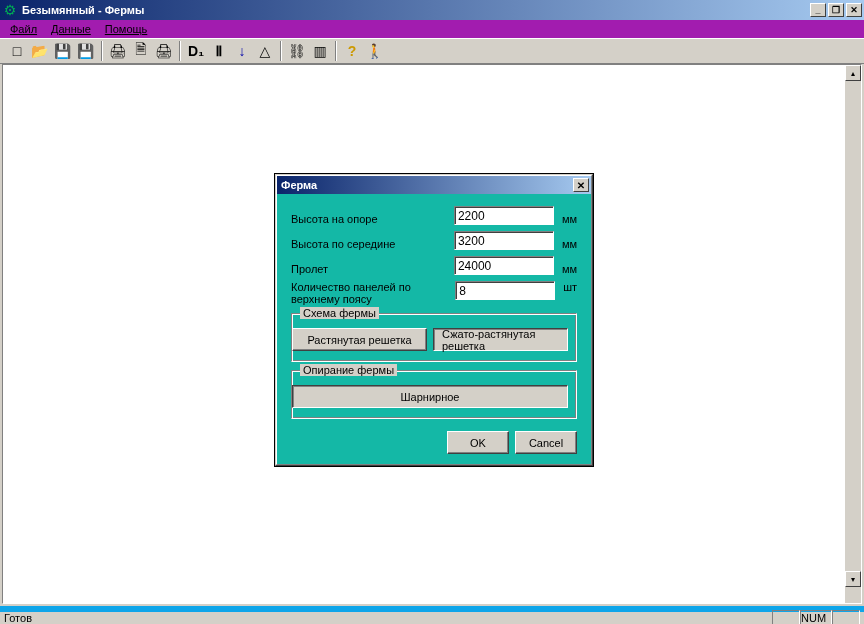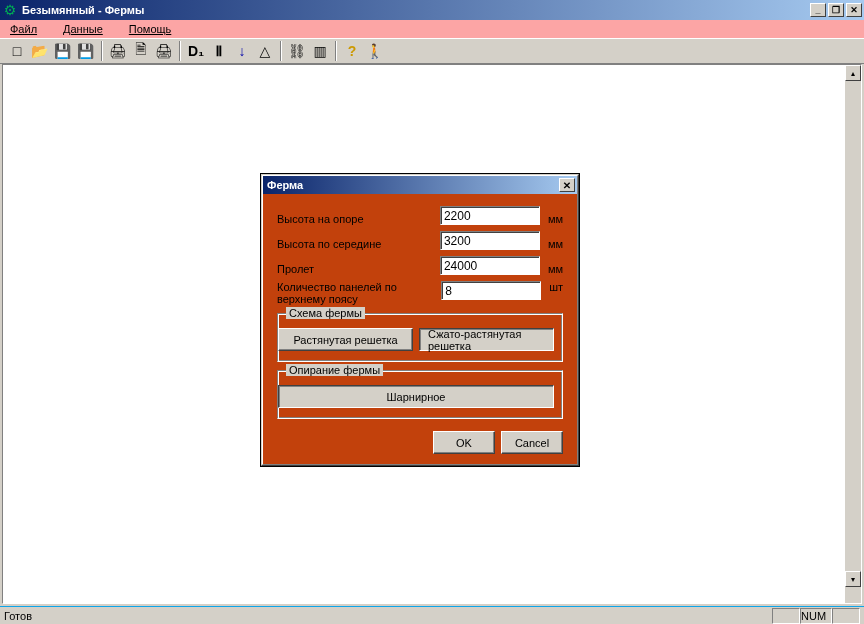--- a/index.html
+++ b/index.html
@@ -7,59 +7,59 @@
 
 
 .titlebar { height: 20px; background: linear-gradient(to right, #0a246a, #a6caf0); display: flex; align-items: center; justify-content: space-between; padding: 0 2px; }
 .titlebar-left { display: flex; align-items: center; gap: 4px; }
 .app-icon { width: 16px; height: 16px; display: flex; align-items: center; justify-content: center; color: #0a5; font-size: 14px; }
 .title-text { color: #fff; font-weight: bold; }
 .titlebar-buttons { display: flex; gap: 0; }
 .titlebar-btn { width: 16px; height: 14px; background: #d4d0c8; border: 1px solid; border-color: #fff #404040 #404040 #fff; font-size: 9px; font-weight: bold; font-family: Arial; display: flex; align-items: center; justify-content: center; cursor: pointer; margin-left: 2px; }
 
 
-.menubar { height: 18px; background: #fca5a5; display: flex; align-items: center; padding: 0 4px; gap: 14px; }
+.menubar { height: 18px; background: #a21caf; display: flex; align-items: center; padding: 0 4px; gap: 2px; }
 .menu-item { padding: 1px 6px; cursor: pointer; }
 .menu-item span { text-decoration: underline; text-underline-offset: 1px; }
 
 
 .toolbar { height: 26px; background: #d4d0c8; border-top: 1px solid #fff; border-bottom: 1px solid #808080; display: flex; align-items: center; padding: 0 6px; gap: 1px; }
 .tool-btn { width: 22px; height: 22px; display: flex; align-items: center; justify-content: center; cursor: pointer; font-size: 14px; border: 1px solid transparent; }
 .sep { width: 2px; height: 20px; border-left: 1px solid #808080; border-right: 1px solid #fff; margin: 0 3px; }
 
 
 .client { position: absolute; top: 64px; left: 2px; right: 2px; bottom: 20px; background: #fff; border: 1px solid; border-color: #808080 #fff #fff #808080; }
 .vscroll { position: absolute; top: 0; right: 0; bottom: 0; width: 16px; background: #d4d0c8; }
 .scrollthumb-up { width: 16px; height: 16px; background: #d4d0c8; border: 1px solid; border-color: #fff #404040 #404040 #fff; display: flex; align-items: center; justify-content: center; font-size: 8px; }
 .scrollthumb-down { position: absolute; bottom: 16px; width: 16px; height: 16px; background: #d4d0c8; border: 1px solid; border-color: #fff #404040 #404040 #fff; display: flex; align-items: center; justify-content: center; font-size: 8px; }
 .scrollcorner { position: absolute; bottom: 0; width: 16px; height: 16px; background: #d4d0c8; }
 
 
-.dialog { position: absolute; left: 261px; top: 174px; width: 318px; background: #c2410c; border: 1px solid; border-color: #d4d0c8 #404040 #404040 #d4d0c8; box-shadow: 1px 1px 0 #000 inset, -1px -1px 0 #fff inset; outline: 1px solid #000; }
+.dialog { position: absolute; left: 275px; top: 174px; width: 318px; background: #14b8a6; border: 1px solid; border-color: #d4d0c8 #404040 #404040 #d4d0c8; box-shadow: 1px 1px 0 #000 inset, -1px -1px 0 #fff inset; outline: 1px solid #000; }
 .dialog-inner { border: 1px solid; border-color: #fff #808080 #808080 #fff; }
 .dialog-title { height: 18px; background: linear-gradient(to right, #0a246a, #a6caf0); display: flex; align-items: center; justify-content: space-between; padding: 0 2px 0 4px; }
 .dialog-title-text { color: #fff; font-weight: bold; }
 .close-btn { width: 16px; height: 14px; background: #d4d0c8; border: 1px solid; border-color: #fff #404040 #404040 #fff; font-size: 10px; font-weight: bold; font-family: Arial; display: flex; align-items: center; justify-content: center; cursor: pointer; }
 .dialog-body { padding: 12px 14px 10px 14px; }
 .field-row { display: flex; align-items: flex-end; margin-bottom: 6px; }
 .field-row.tall { align-items: flex-start; }
 .field-label { width: 166px; }
 .text-input { width: 100px; height: 19px; background: #fff; border: 1px solid; border-color: #808080 #fff #fff #808080; padding: 0 3px; font-family: Tahoma, Arial; font-size: 12px; box-shadow: inset 1px 1px 0 #404040; }
 .unit { margin-left: 8px; }
 .groupbox { border: 1px solid; border-color: #808080 #fff #fff #808080; box-shadow: 1px 1px 0 #fff inset, -1px -1px 0 #808080 inset; margin-top: 8px; padding: 14px 8px 10px 0; position: relative; }
 .groupbox-title { position: absolute; top: -7px; left: 8px; background: #d4d0c8; padding: 0 3px; }
 .btn-row { display: flex; gap: 6px; justify-content: flex-start; }
 .btn { height: 23px; background: #d4d0c8; border: 1px solid; border-color: #fff #404040 #404040 #fff; box-shadow: inset -1px -1px 0 #808080; padding: 0 8px; cursor: pointer; min-width: 60px; display: flex; align-items: center; justify-content: center; }
 .btn.wide { flex: 1; }
 .btn.pressed { border-color: #404040 #fff #fff #404040; box-shadow: inset 1px 1px 0 #808080; }
 .dialog-actions { display: flex; justify-content: flex-end; gap: 6px; margin-top: 12px; }
 .dialog-actions .btn { min-width: 62px; }
 
 
-.statusbar { position: absolute; bottom: 0; left: 0; right: 0; height: 18px; background: #d4d0c8; border-top: 1px solid #0ea5e9; display: flex; align-items: center; padding: 0 4px; }
+.statusbar { position: absolute; bottom: 0; left: 0; right: 0; height: 18px; background: #d4d0c8; border-top: 6px solid #0ea5e9; display: flex; align-items: center; padding: 0 4px; }
 .status-text { flex: 1; }
 .status-cells { display: flex; gap: 0; }
 .status-cell { border: 1px solid; border-color: #808080 #fff #fff #808080; padding: 0 0; height: 16px; display: flex; align-items: center; min-width: 28px; }
 .status-cell.wide { min-width: 32px; }
 </style>
 </head>
 <body>
 
 <div class="titlebar">
   <div class="titlebar-left">

